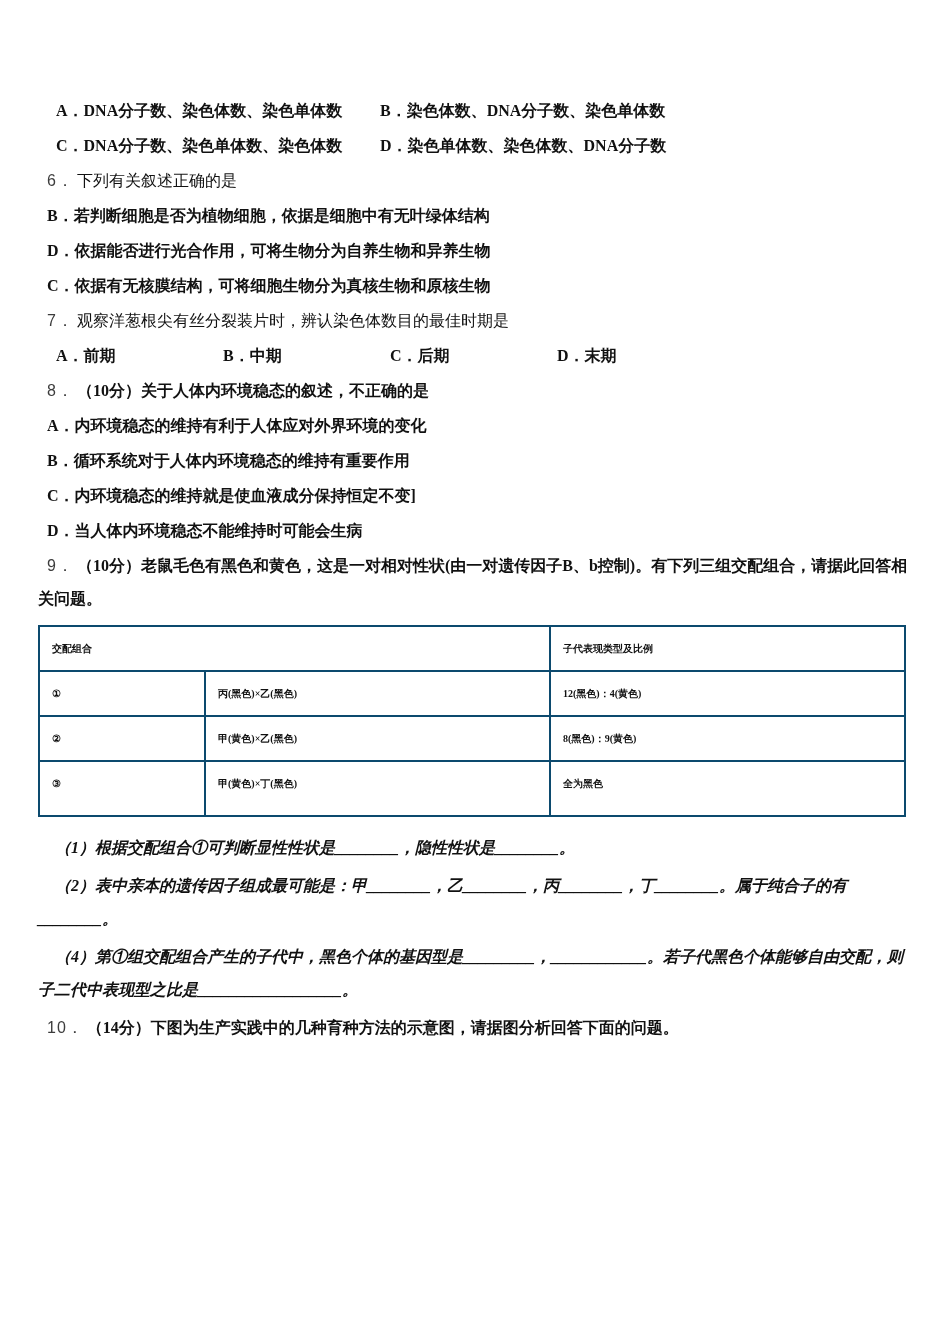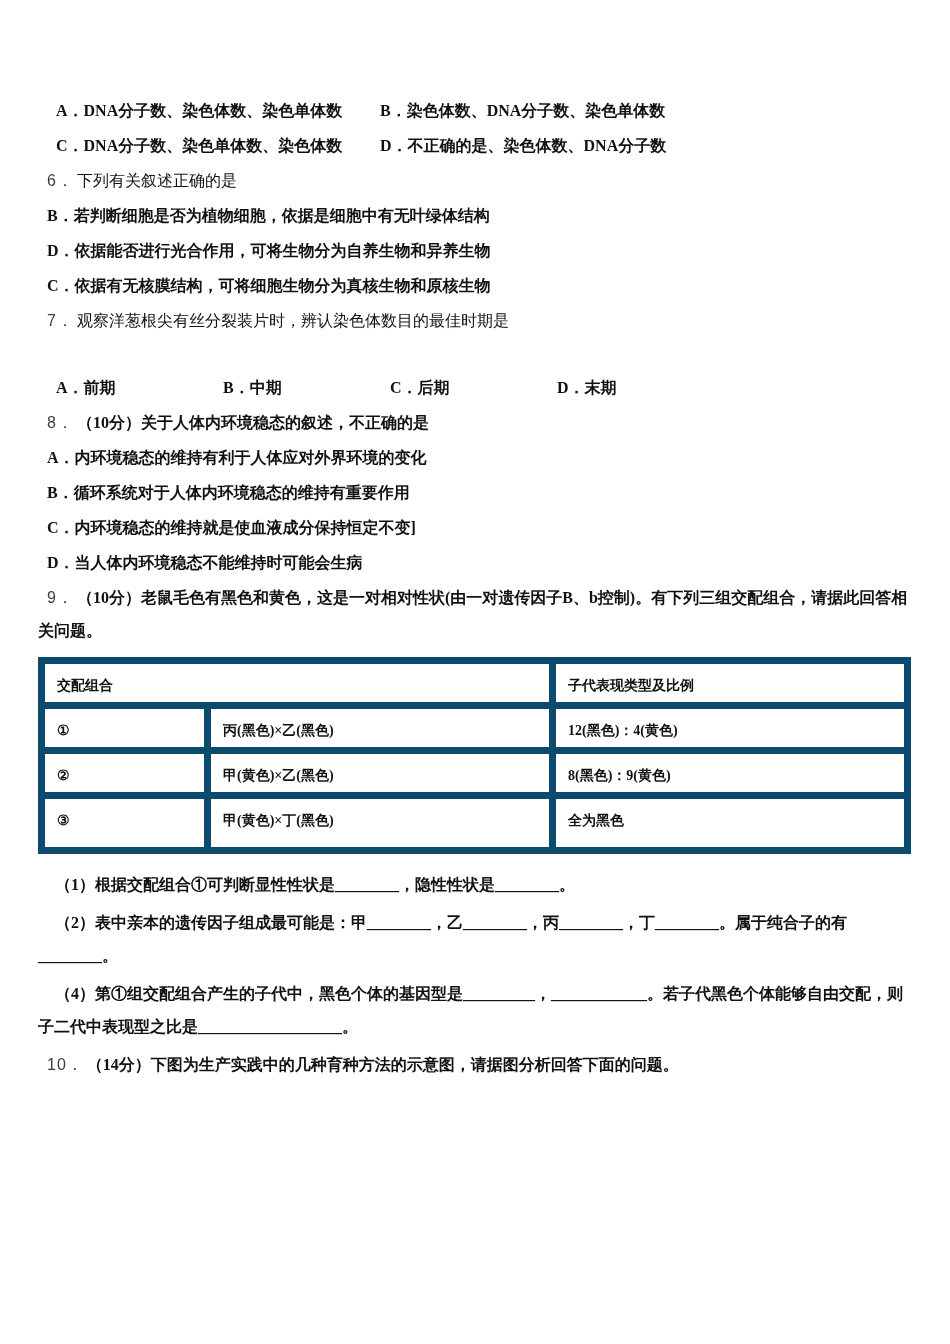--- a/index.html
+++ b/index.html
@@ -24,51 +24,51 @@
   .bold { font-weight: 700; }
   .qnum {
     color: #3d3d3d;
     font-family: "Liberation Sans", "DejaVu Sans", sans-serif;
     font-weight: 400;
     padding-right: 3px;
     letter-spacing: 1px;
   }
   .col-a { display: inline-block; width: 333px; }
   .opt4 span { display: inline-block; width: 167px; }
-  .opt4 span:last-child { width: auto; margin-top: 32px; }
-  .sub { text-indent: 17px; margin-bottom: 5px; }
+  .opt4 span:last-child { width: auto; }
+  .sub { text-indent: 17px; margin-bottom: 5px; font-style: italic; }
   table.cross-table {
     border-collapse: collapse;
     table-layout: fixed;
     width: 866px;
     margin: 10px 0 14px 0;
   }
   table.cross-table td {
-    border: 7px solid #0c4a6e;
+    border: 2px solid #0c4a6e;
     box-sizing: border-box;
     font-weight: 700;
-    font-size: 14px;
+    font-size: 10px;
     vertical-align: top;
     padding: 11px 12px 0 12px;
     height: 45px;
     line-height: 22px;
   }
   table.cross-table tr.tall td { height: 55px; }
   col.c1 { width: 166px; }
   col.c2 { width: 345px; }
   col.c3 { width: 355px; }
 </style>
 </head>
 <body>
 
 <div class="page">
 
   <p class="line bold"><span class="col-a">A．DNA分子数、染色体数、染色单体数</span><span>B．染色体数、DNA分子数、染色单体数</span></p>
 
-  <p class="line bold"><span class="col-a">C．DNA分子数、染色单体数、染色体数</span><span>D．不正确的是、染色体数、DNA分子数</span></p>
+  <p class="line bold"><span class="col-a">C．DNA分子数、染色单体数、染色体数</span><span>D．染色单体数、染色体数、DNA分子数</span></p>
 
   <p class="line"><span class="qnum">6．</span><span>下列有关叙述正确的是</span></p>
 
   <p class="line bold">B．若判断细胞是否为植物细胞，依据是细胞中有无叶绿体结构</p>
   <p class="line bold">D．依据能否进行光合作用，可将生物分为自养生物和异养生物</p>
   <p class="line bold">C．依据有无核膜结构，可将细胞生物分为真核生物和原核生物</p>
 
   <p class="line"><span class="qnum">7．</span><span>观察洋葱根尖有丝分裂装片时，辨认染色体数目的最佳时期是</span></p>
 
   <p class="line bold opt4"><span>A．前期</span><span>B．中期</span><span>C．后期</span><span>D．末期</span></p>

